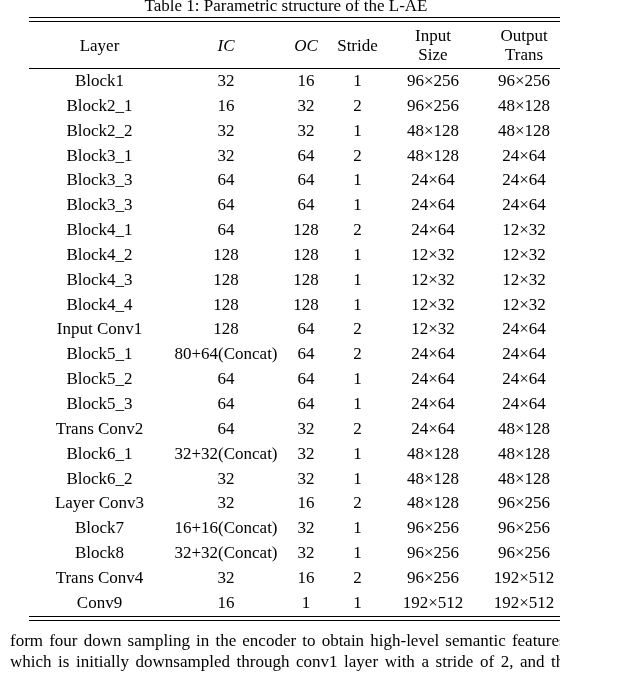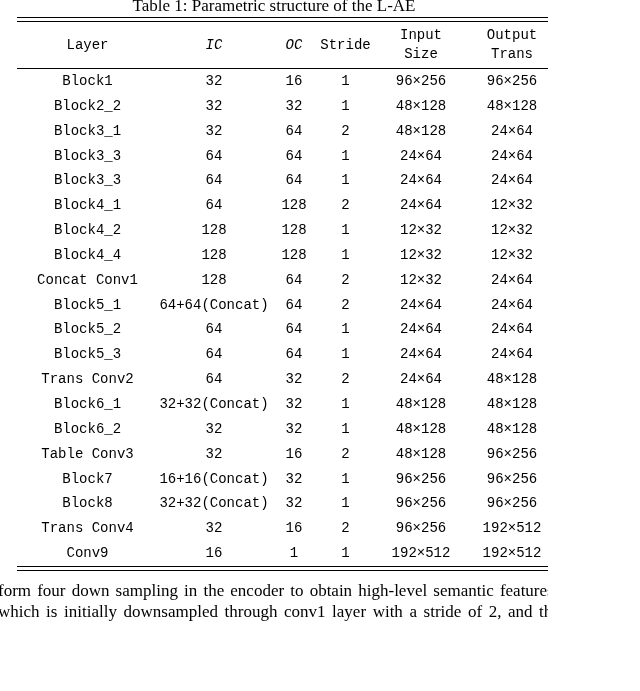--- a/index.html
+++ b/index.html
@@ -10,20 +10,21 @@
     height: 691px;
     overflow: hidden;
     font-family: "Liberation Serif", "DejaVu Serif", serif;
     color: #000;
   }
   .page {
     position: relative;
     width: 548px;
     height: 691px;
     overflow: hidden;
+    padding-left: 12px;
   }
   .caption {
     margin-top: -4px;
     text-align: center;
     font-size: 17px;
     line-height: 20px;
     white-space: nowrap;
   }
   .table-area {
     width: 606px;
@@ -32,22 +33,21 @@
   .rule-double {
     box-sizing: border-box;
     height: 5px;
     border-top: 1.5px solid #000;
     border-bottom: 1.5px solid #000;
   }
   table {
     width: 606px;
     border-collapse: collapse;
     table-layout: fixed;
-    font-size: 14px;
-    font-family: Liberation Mono, monospace;
+    font-size: 17px;
   }
   th, td {
     text-align: center;
     vertical-align: middle;
     font-weight: normal;
     padding: 0;
     overflow: hidden;
   }
   thead th {
     border-bottom: 1.5px solid #000;
@@ -112,20 +112,29 @@
           <tr>
             <td>Block1</td>
             <td>32</td>
             <td>16</td>
             <td>1</td>
             <td>96×256</td>
             <td>96×256</td>
             <td></td>
           </tr>
           <tr>
+            <td>Block2_1</td>
+            <td>16</td>
+            <td>32</td>
+            <td>2</td>
+            <td>96×256</td>
+            <td>48×128</td>
+            <td></td>
+          </tr>
+          <tr>
             <td>Block2_2</td>
             <td>32</td>
             <td>32</td>
             <td>1</td>
             <td>48×128</td>
             <td>48×128</td>
             <td></td>
           </tr>
           <tr>
             <td>Block3_1</td>
@@ -166,40 +175,49 @@
           <tr>
             <td>Block4_2</td>
             <td>128</td>
             <td>128</td>
             <td>1</td>
             <td>12×32</td>
             <td>12×32</td>
             <td></td>
           </tr>
           <tr>
+            <td>Block4_3</td>
+            <td>128</td>
+            <td>128</td>
+            <td>1</td>
+            <td>12×32</td>
+            <td>12×32</td>
+            <td></td>
+          </tr>
+          <tr>
             <td>Block4_4</td>
             <td>128</td>
             <td>128</td>
             <td>1</td>
             <td>12×32</td>
             <td>12×32</td>
             <td></td>
           </tr>
           <tr>
-            <td>Concat Conv1</td>
+            <td>Input Conv1</td>
             <td>128</td>
             <td>64</td>
             <td>2</td>
             <td>12×32</td>
             <td>24×64</td>
             <td></td>
           </tr>
           <tr>
             <td>Block5_1</td>
-            <td>64+64(Concat)</td>
+            <td>80+64(Concat)</td>
             <td>64</td>
             <td>2</td>
             <td>24×64</td>
             <td>24×64</td>
             <td></td>
           </tr>
           <tr>
             <td>Block5_2</td>
             <td>64</td>
             <td>64</td>
@@ -238,21 +256,21 @@
           <tr>
             <td>Block6_2</td>
             <td>32</td>
             <td>32</td>
             <td>1</td>
             <td>48×128</td>
             <td>48×128</td>
             <td></td>
           </tr>
           <tr>
-            <td>Table Conv3</td>
+            <td>Layer Conv3</td>
             <td>32</td>
             <td>16</td>
             <td>2</td>
             <td>48×128</td>
             <td>96×256</td>
             <td></td>
           </tr>
           <tr>
             <td>Block7</td>
             <td>16+16(Concat)</td>

